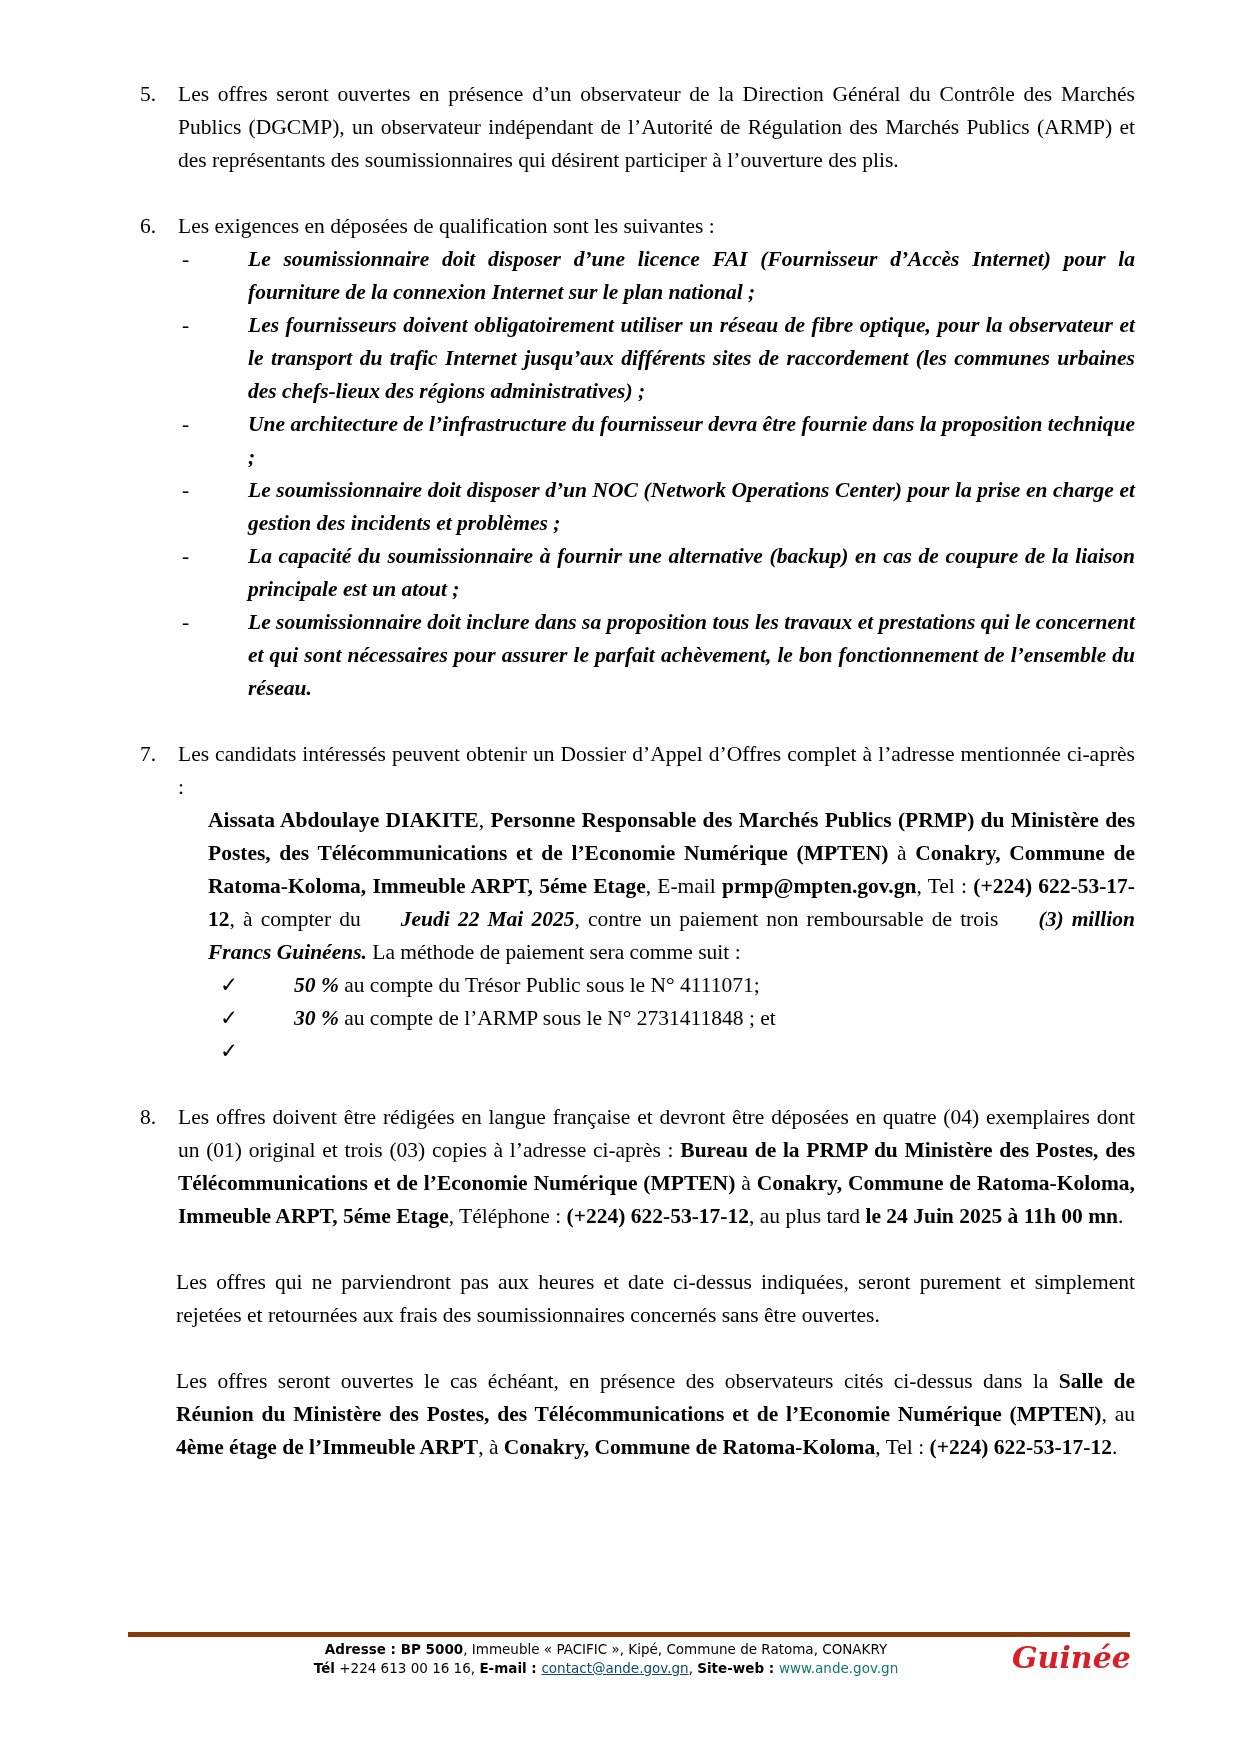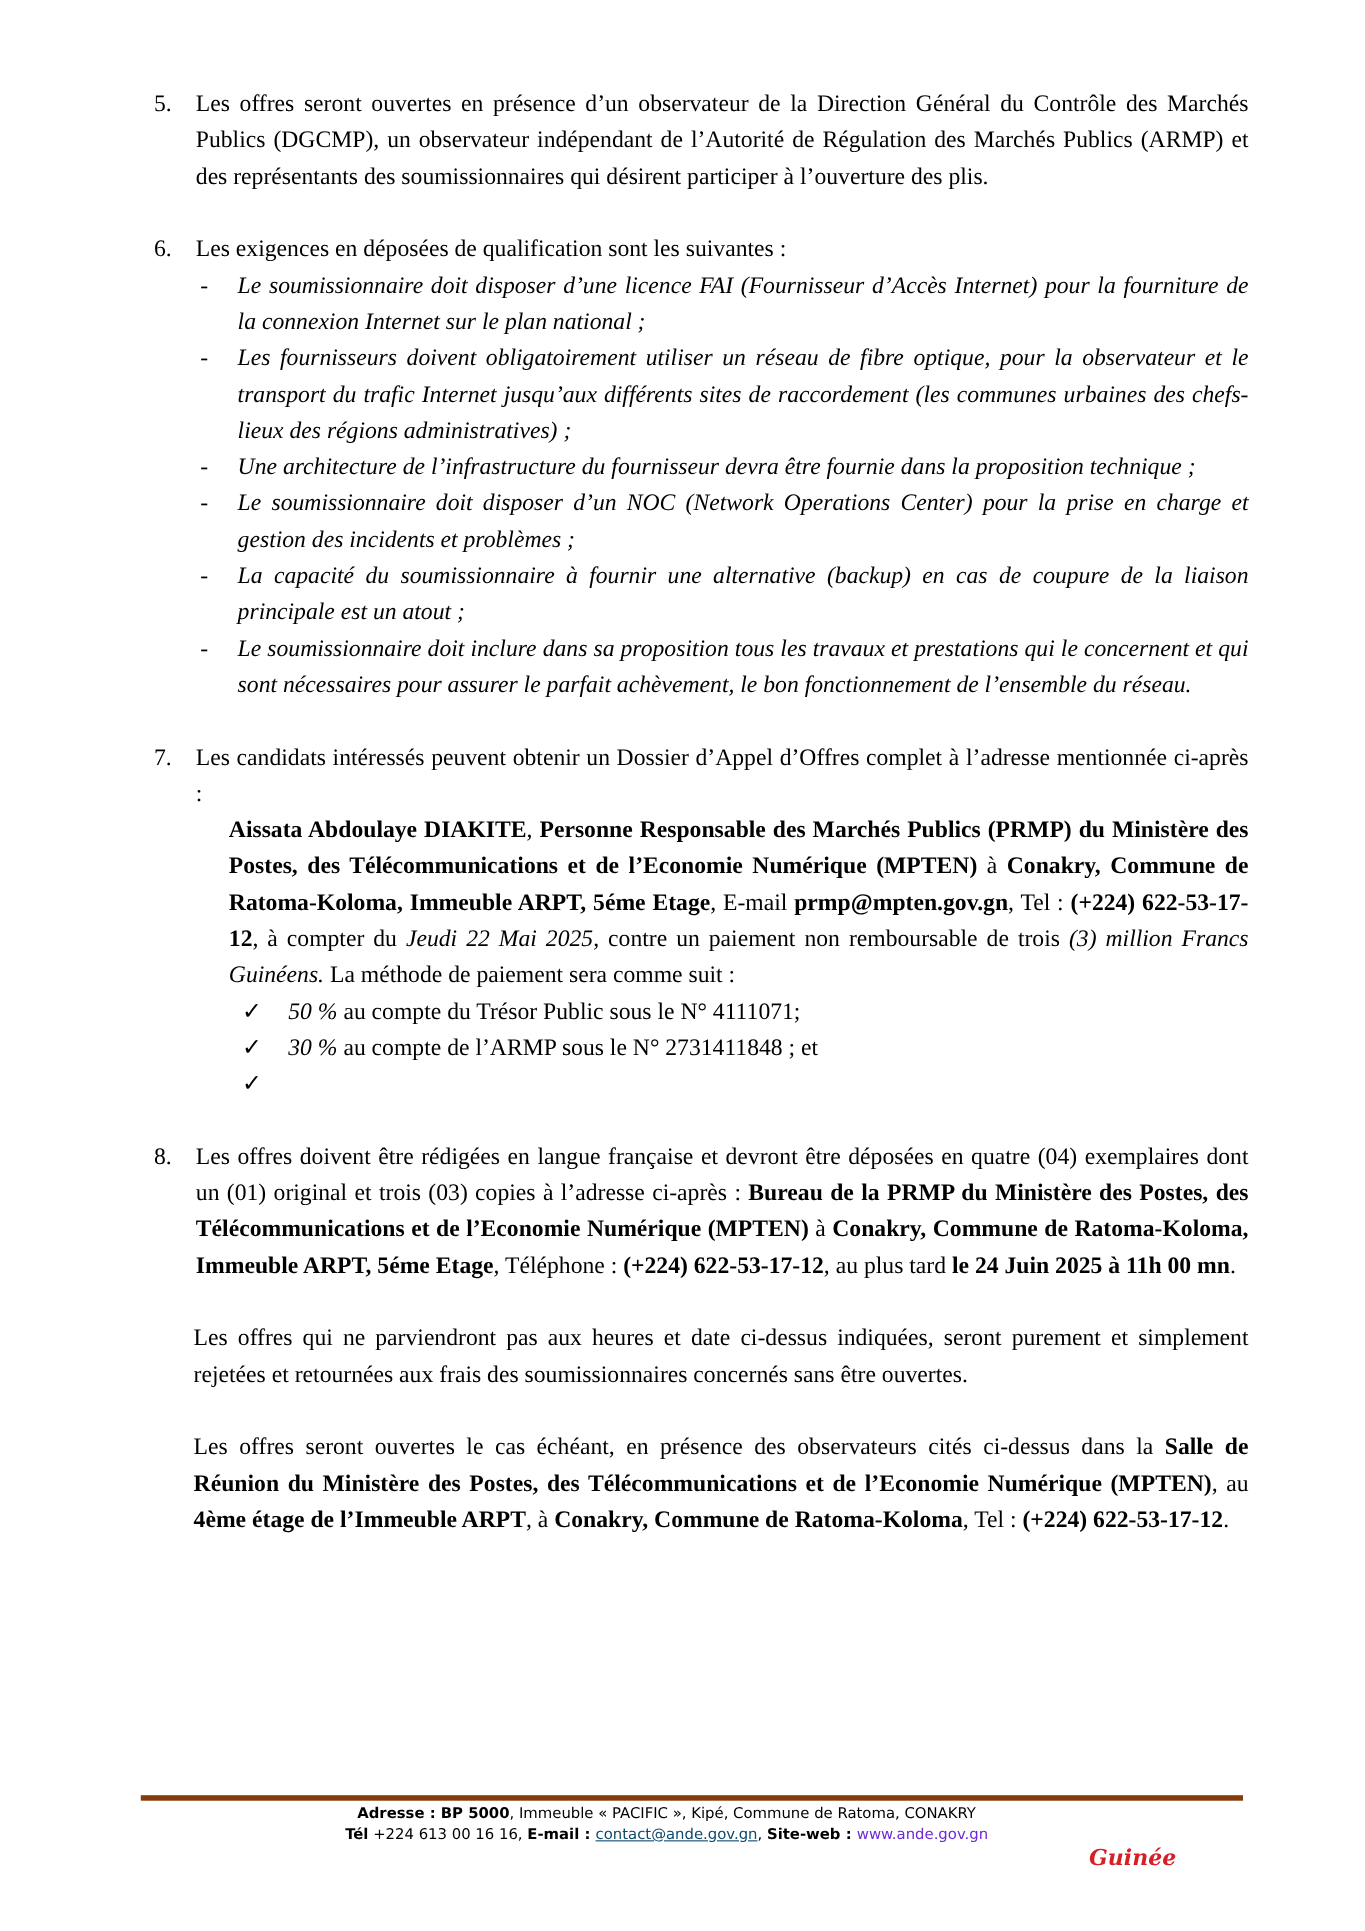--- a/index.html
+++ b/index.html
@@ -5,34 +5,34 @@
   html, body { margin: 0; padding: 0; background: #ffffff; }
   body { width: 1241px; height: 1755px; position: relative; overflow: hidden;
          font-family: "Liberation Serif", "DejaVu Serif", serif; color: #000; }
   .page { position: absolute; left: 0; top: 0; width: 1241px; height: 1755px; }
   .content { position: absolute; left: 140px; top: 78px; width: 995px; font-size: 21.5px; line-height: 33px; }
   .item { display: flex; margin-bottom: 33px; }
   .num { width: 38px; flex: 0 0 38px; }
   .body { flex: 1; text-align: justify; }
   .sub { display: flex; }
   .dash { width: 38px; flex: 0 0 38px; padding-left: 4px; box-sizing: border-box; }
-  .bi { font-weight: normal; font-style: italic; }
+  .bi { font-weight: bold; font-style: italic; margin-left: 32px; }
   .b { font-weight: bold; }
   .indent { padding-left: 30px; text-align: justify; }
   .checks { padding-left: 42px; }
   .check { display: flex; }
   .check .mark { width: 42px; flex: 0 0 42px; }
   .para { padding-left: 36px; text-align: justify; margin-bottom: 33px; }
   .footer-line { position: absolute; left: 128px; top: 1632px; width: 1002px; height: 5px; background: #843c0c; }
   .footer { position: absolute; left: 216px; top: 1640px; width: 780px; text-align: center;
             font-family: "DejaVu Sans", sans-serif; font-size: 13.5px; line-height: 19px; color: #000; }
   .footer a { color: #0c4a6e; text-decoration: underline; }
-  .footer .web { color: #6d28d9; }
-  .logo { position: absolute; left: 990px; top: 1640px; width: 100px; height: 60px;
-          font-family: "DejaVu Serif", serif; font-style: italic; font-weight: bold; color: #d61f26; font-size: 20px; margin-top: 36px; }
+  .footer .web { color: #0f766e; }
+  .logo { position: absolute; left: 1012px; top: 1640px; width: 100px; height: 60px;
+          font-family: "DejaVu Serif", serif; font-style: italic; font-weight: bold; color: #d61f26; font-size: 30px; }
 </style>
 </head>
 <body>
 
 <div class="page">
   <div class="content">
 
     <div class="item">
       <span class="num">5.</span>
       <span class="body">Les offres seront ouvertes en présence d’un observateur de la Direction Général du Contrôle des Marchés Publics (DGCMP), un observateur indépendant de l’Autorité de Régulation des Marchés Publics (ARMP) et des représentants des soumissionnaires qui désirent participer à l’ouverture des plis.</span>

